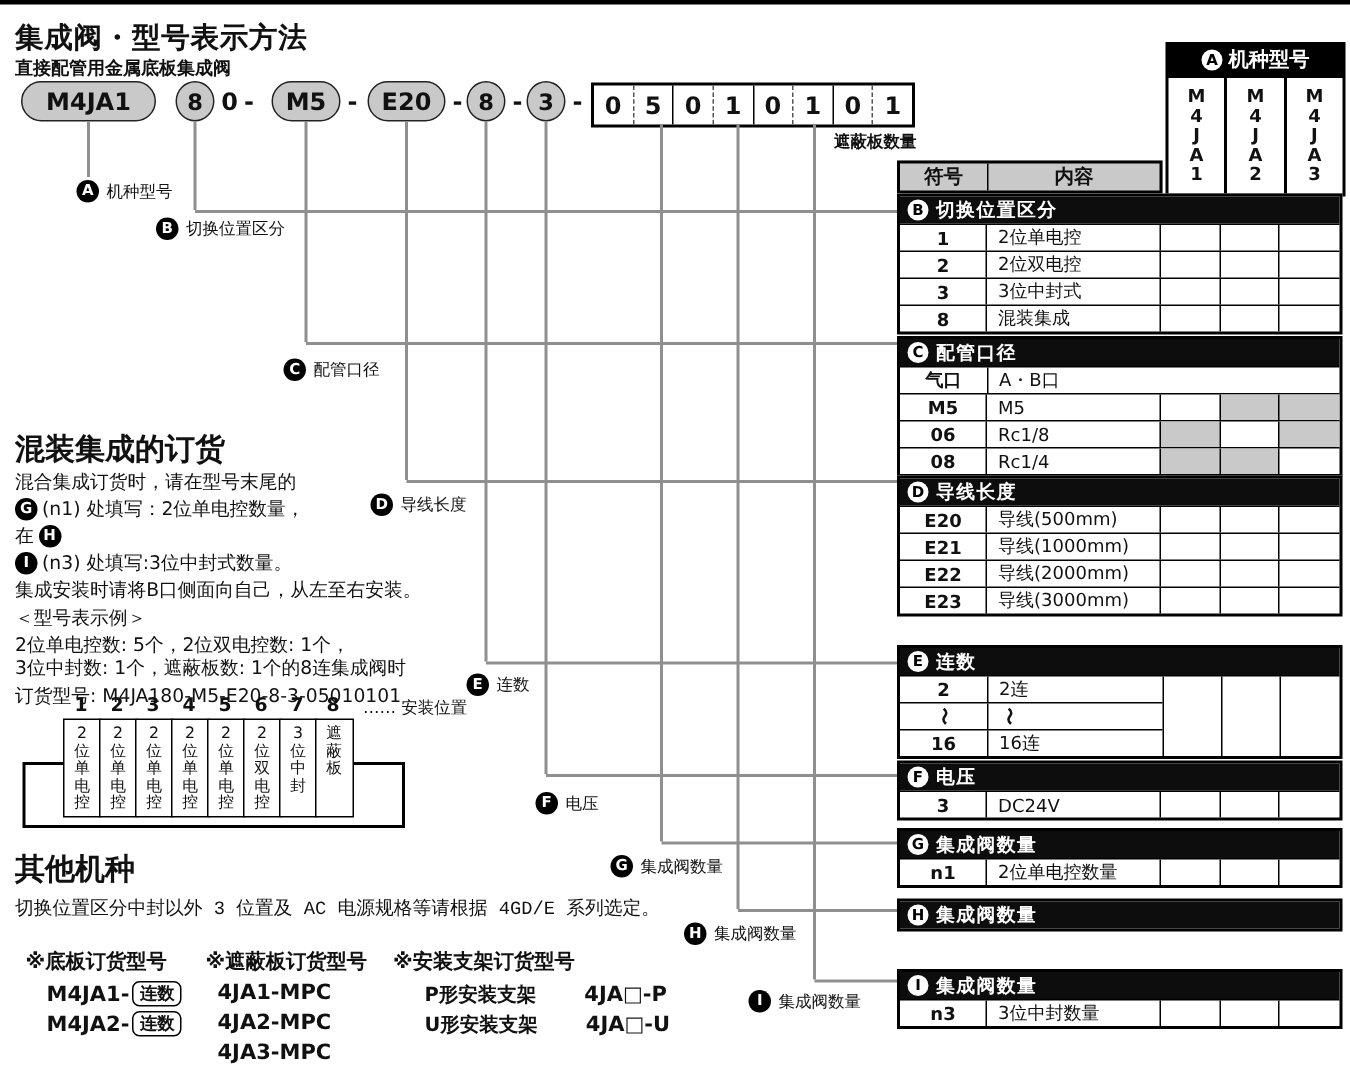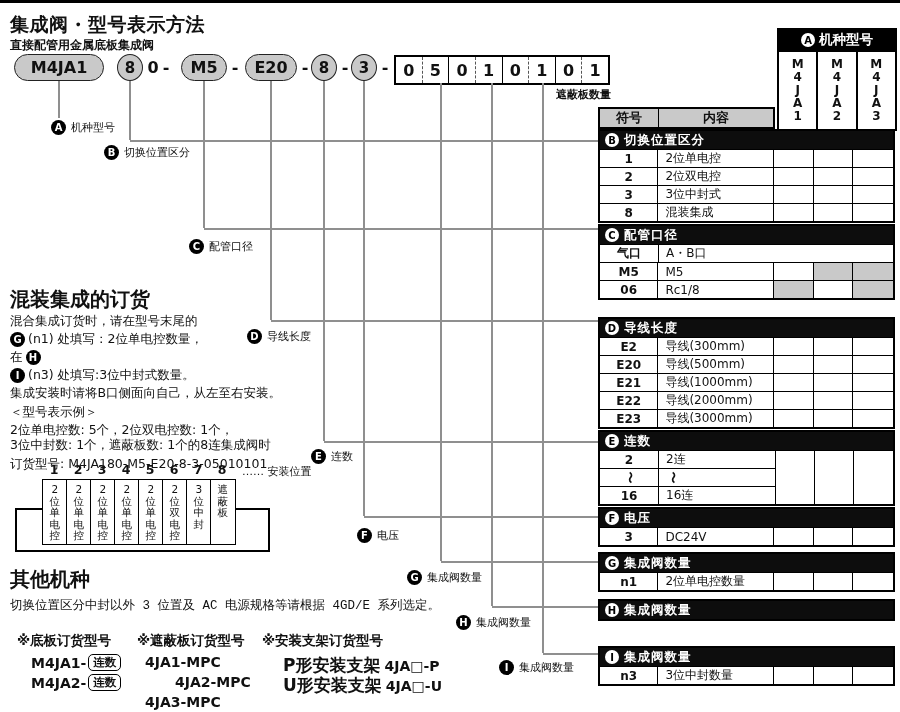--- a/index.html
+++ b/index.html
@@ -71,21 +71,21 @@
   .numrow{position:absolute;display:flex;}
   .numcell{width:24px;text-align:center;font-size:12.5px;font-weight:bold;}
   .slot{position:absolute;background:#fff;border:1.5px solid #000;box-sizing:border-box;
         display:flex;align-items:flex-start;justify-content:center;padding-top:4px;
         font-size:10.5px;line-height:11.5px;white-space:pre-line;text-align:center;}
   #mani-base{position:absolute;border:2px solid #000;background:#fff;box-sizing:border-box;}
   
   .fcol-h{position:absolute;font-size:13.5px;font-weight:bold;white-space:nowrap;}
   .fitem{position:absolute;font-size:14px;font-weight:bold;white-space:nowrap;display:flex;align-items:center;gap:2px;}
   .boxed{border:1.5px solid #000;border-radius:5px;padding:0px 4px;font-size:11.5px;line-height:15px;}
-  .flabel{font-size:17px;margin-right:2px;}
+  .flabel{font-size:13px;margin-right:30px;}
 </style>
 </head>
 <body>
 
 <div id="page">
   <div class="rule" style="left:0;top:0;width:900px;height:3px;"></div>
 
   <div class="abs h1" style="left:10px;top:12px;">集成阀・型号表示方法</div>
   <div class="abs h2" style="left:10px;top:37px;">直接配管用金属底板集成阀</div>
 
@@ -251,32 +251,32 @@
           <div class="c-mark gray"></div>
           <div class="c-mark last gray"></div>
         </div>
         <div class="srow">
           <div class="cell c-sym">06</div>
           <div class="cell c-con">Rc1/8</div>
           <div class="c-mark gray"></div>
           <div class="c-mark"><span class="dot"></span></div>
           <div class="c-mark last gray"></div>
         </div>
+        <div class="srow">
+          <div class="cell c-sym">08</div>
+          <div class="cell c-con">Rc1/4</div>
+          <div class="c-mark gray"></div>
+          <div class="c-mark gray"></div>
+          <div class="c-mark last"><span class="dot"></span></div>
+        </div>
       </div>
       <div class="sec" style="top: 317px;">
         <div class="sec-header">
           <span class="wcirc">D</span>
           <span class="stitle">导线长度</span>
-        </div>
-        <div class="srow">
-          <div class="cell c-sym">E2</div>
-          <div class="cell c-con">导线(300mm)</div>
-          <div class="c-mark"><span class="dot"></span></div>
-          <div class="c-mark"><span class="dot"></span></div>
-          <div class="c-mark last"><span class="dot"></span></div>
         </div>
         <div class="srow">
           <div class="cell c-sym">E20</div>
           <div class="cell c-con">导线(500mm)</div>
           <div class="c-mark"><span class="dot"></span></div>
           <div class="c-mark"><span class="dot"></span></div>
           <div class="c-mark last"><span class="dot"></span></div>
         </div>
         <div class="srow">
           <div class="cell c-sym">E21</div>
@@ -478,21 +478,21 @@
         <span class="boxed">连数</span>
       </div>
       <div class="fitem" style="left: 31px; top: 718px; margin-top: 13px;">
         <span>M4JA3-</span>
         <span class="boxed">连数</span>
       </div>
       <div class="fcol-h" style="left: 137px; top: 632px;">※遮蔽板订货型号</div>
       <div class="fitem" style="left: 145px; top: 654px; text-align: center;">
         <span>4JA1-MPC</span>
       </div>
-      <div class="fitem" style="left: 145px; top: 674px; margin-left: 30px;">
+      <div class="fitem" style="left: 145px; top: 674px;">
         <span>4JA2-MPC</span>
       </div>
       <div class="fitem" style="left: 145px; top: 694px;">
         <span>4JA3-MPC</span>
       </div>
       <div class="fcol-h" style="left: 262px; top: 632px;">※安装支架订货型号</div>
       <div class="fitem" style="left: 283px; top: 654px;">
         <span class="flabel">P形安装支架</span>
         <span>4JA□-P</span>
       </div>

